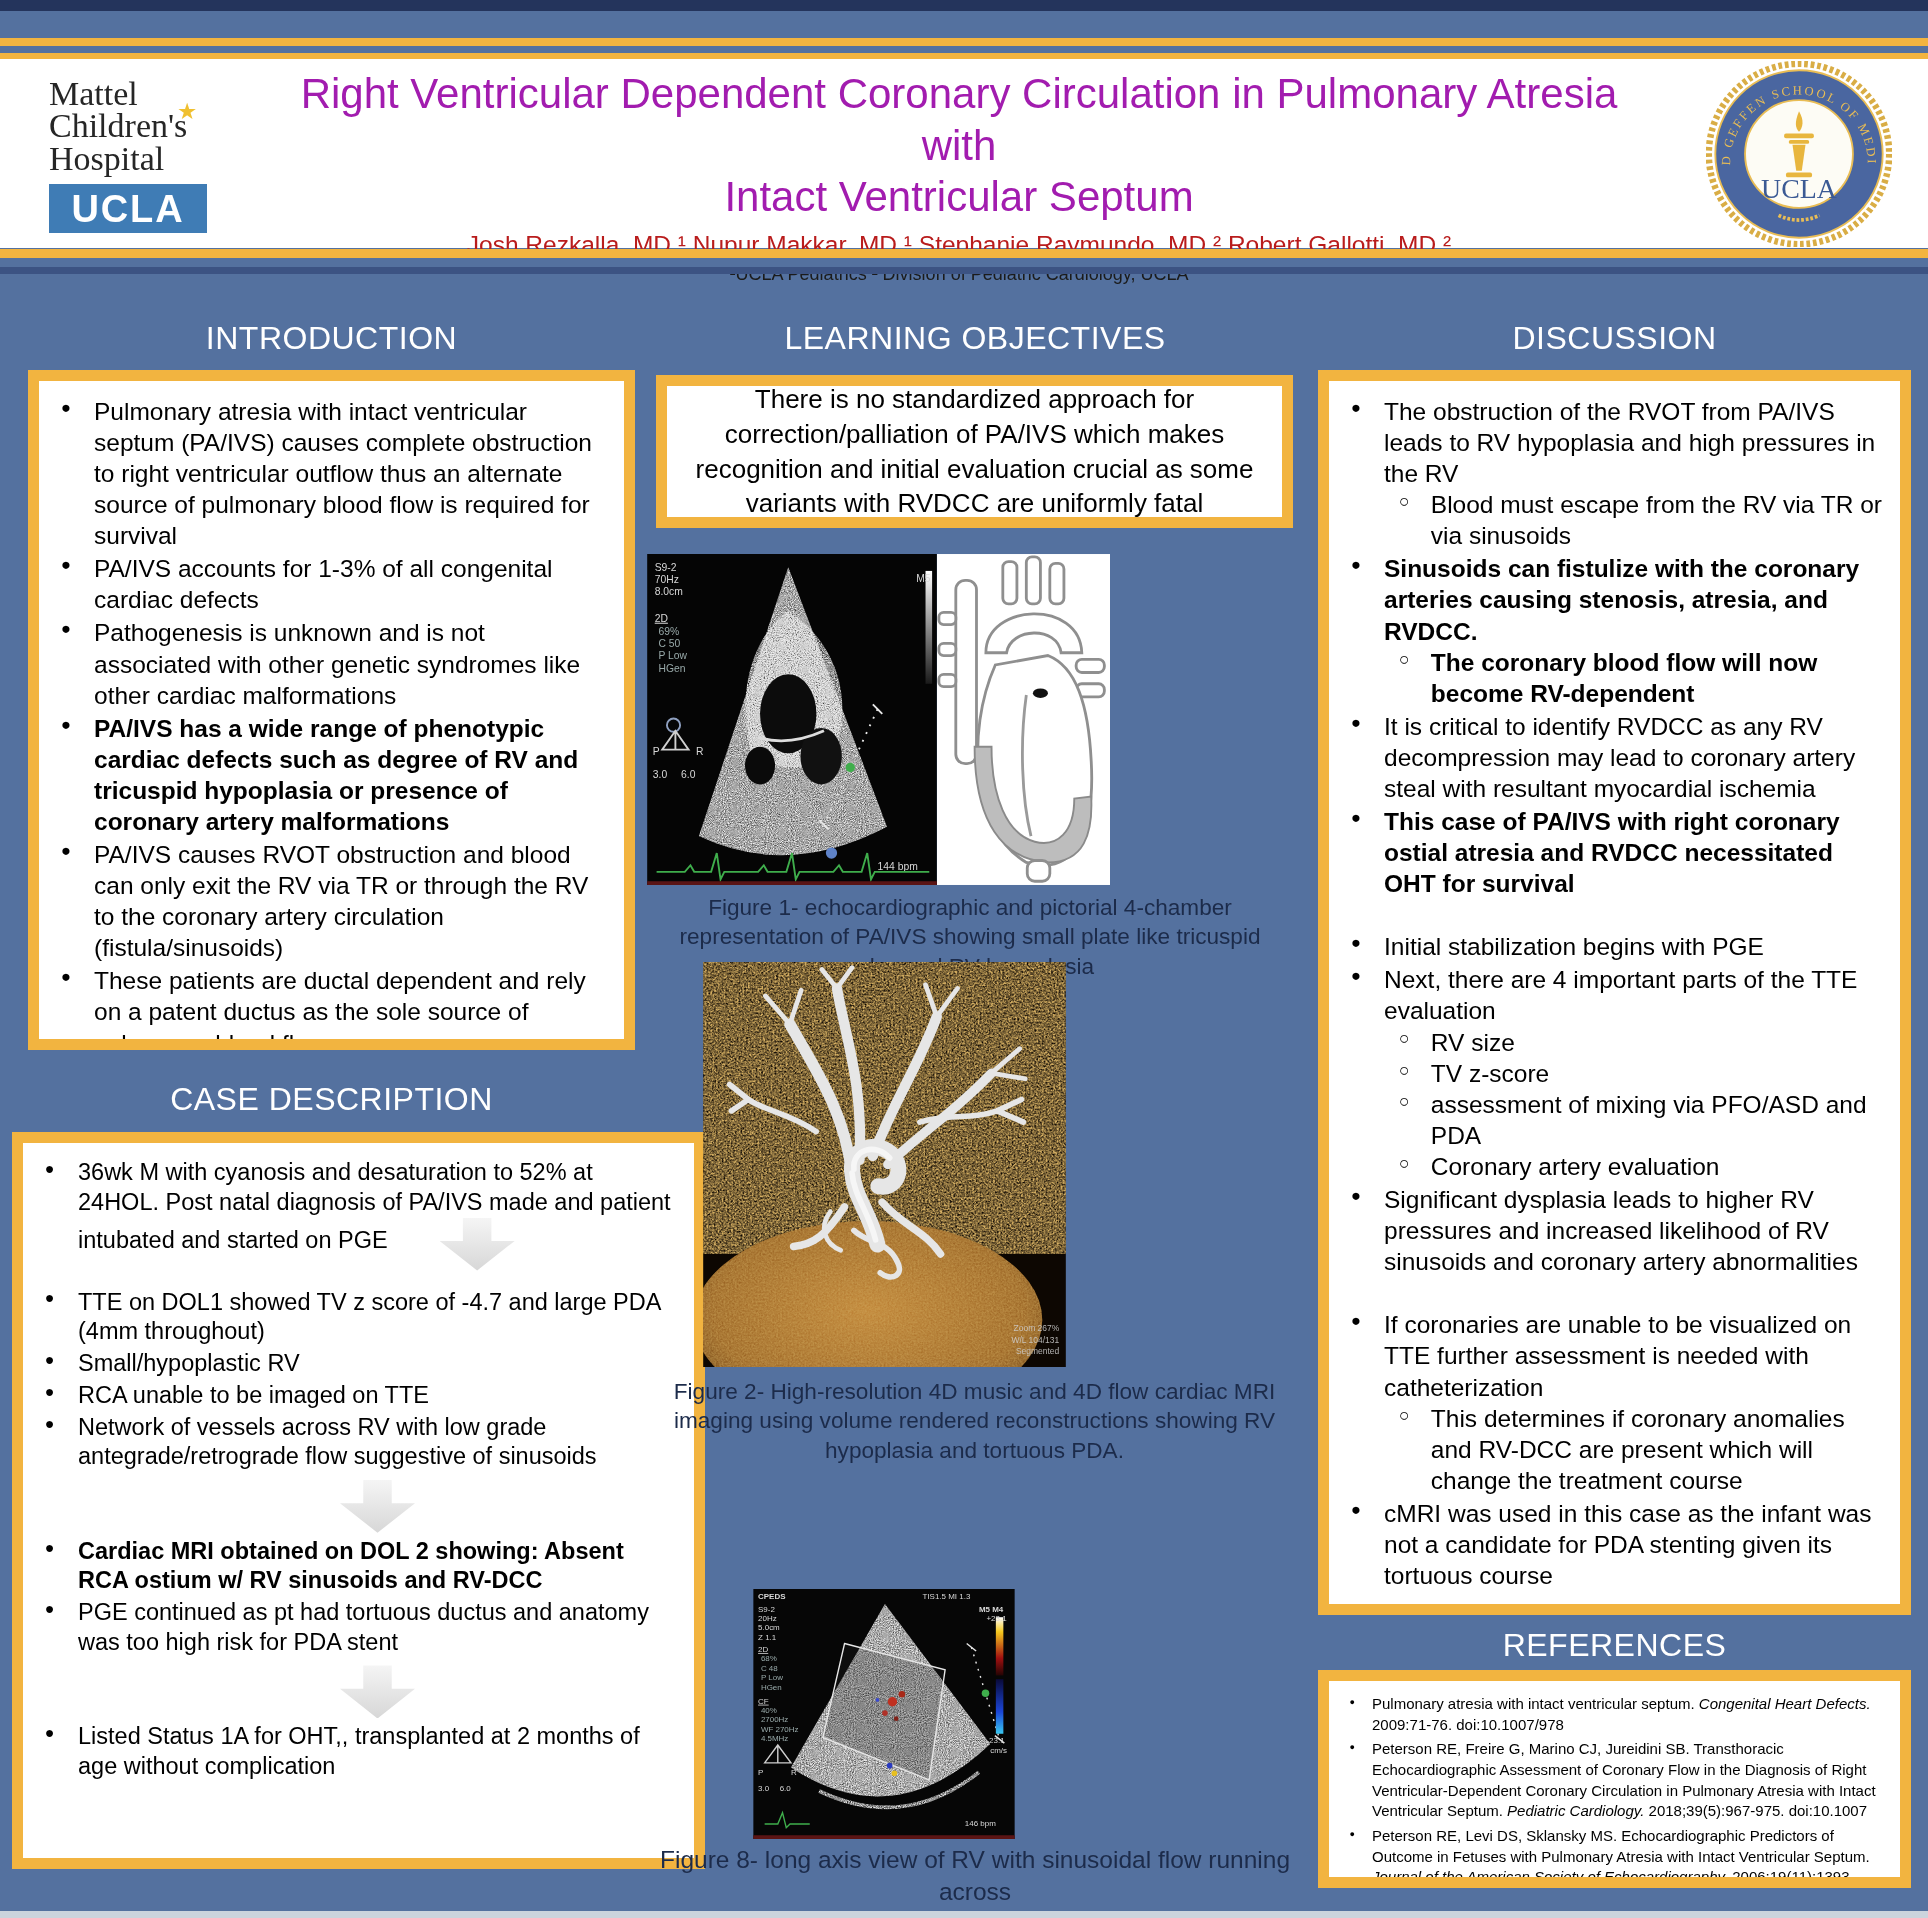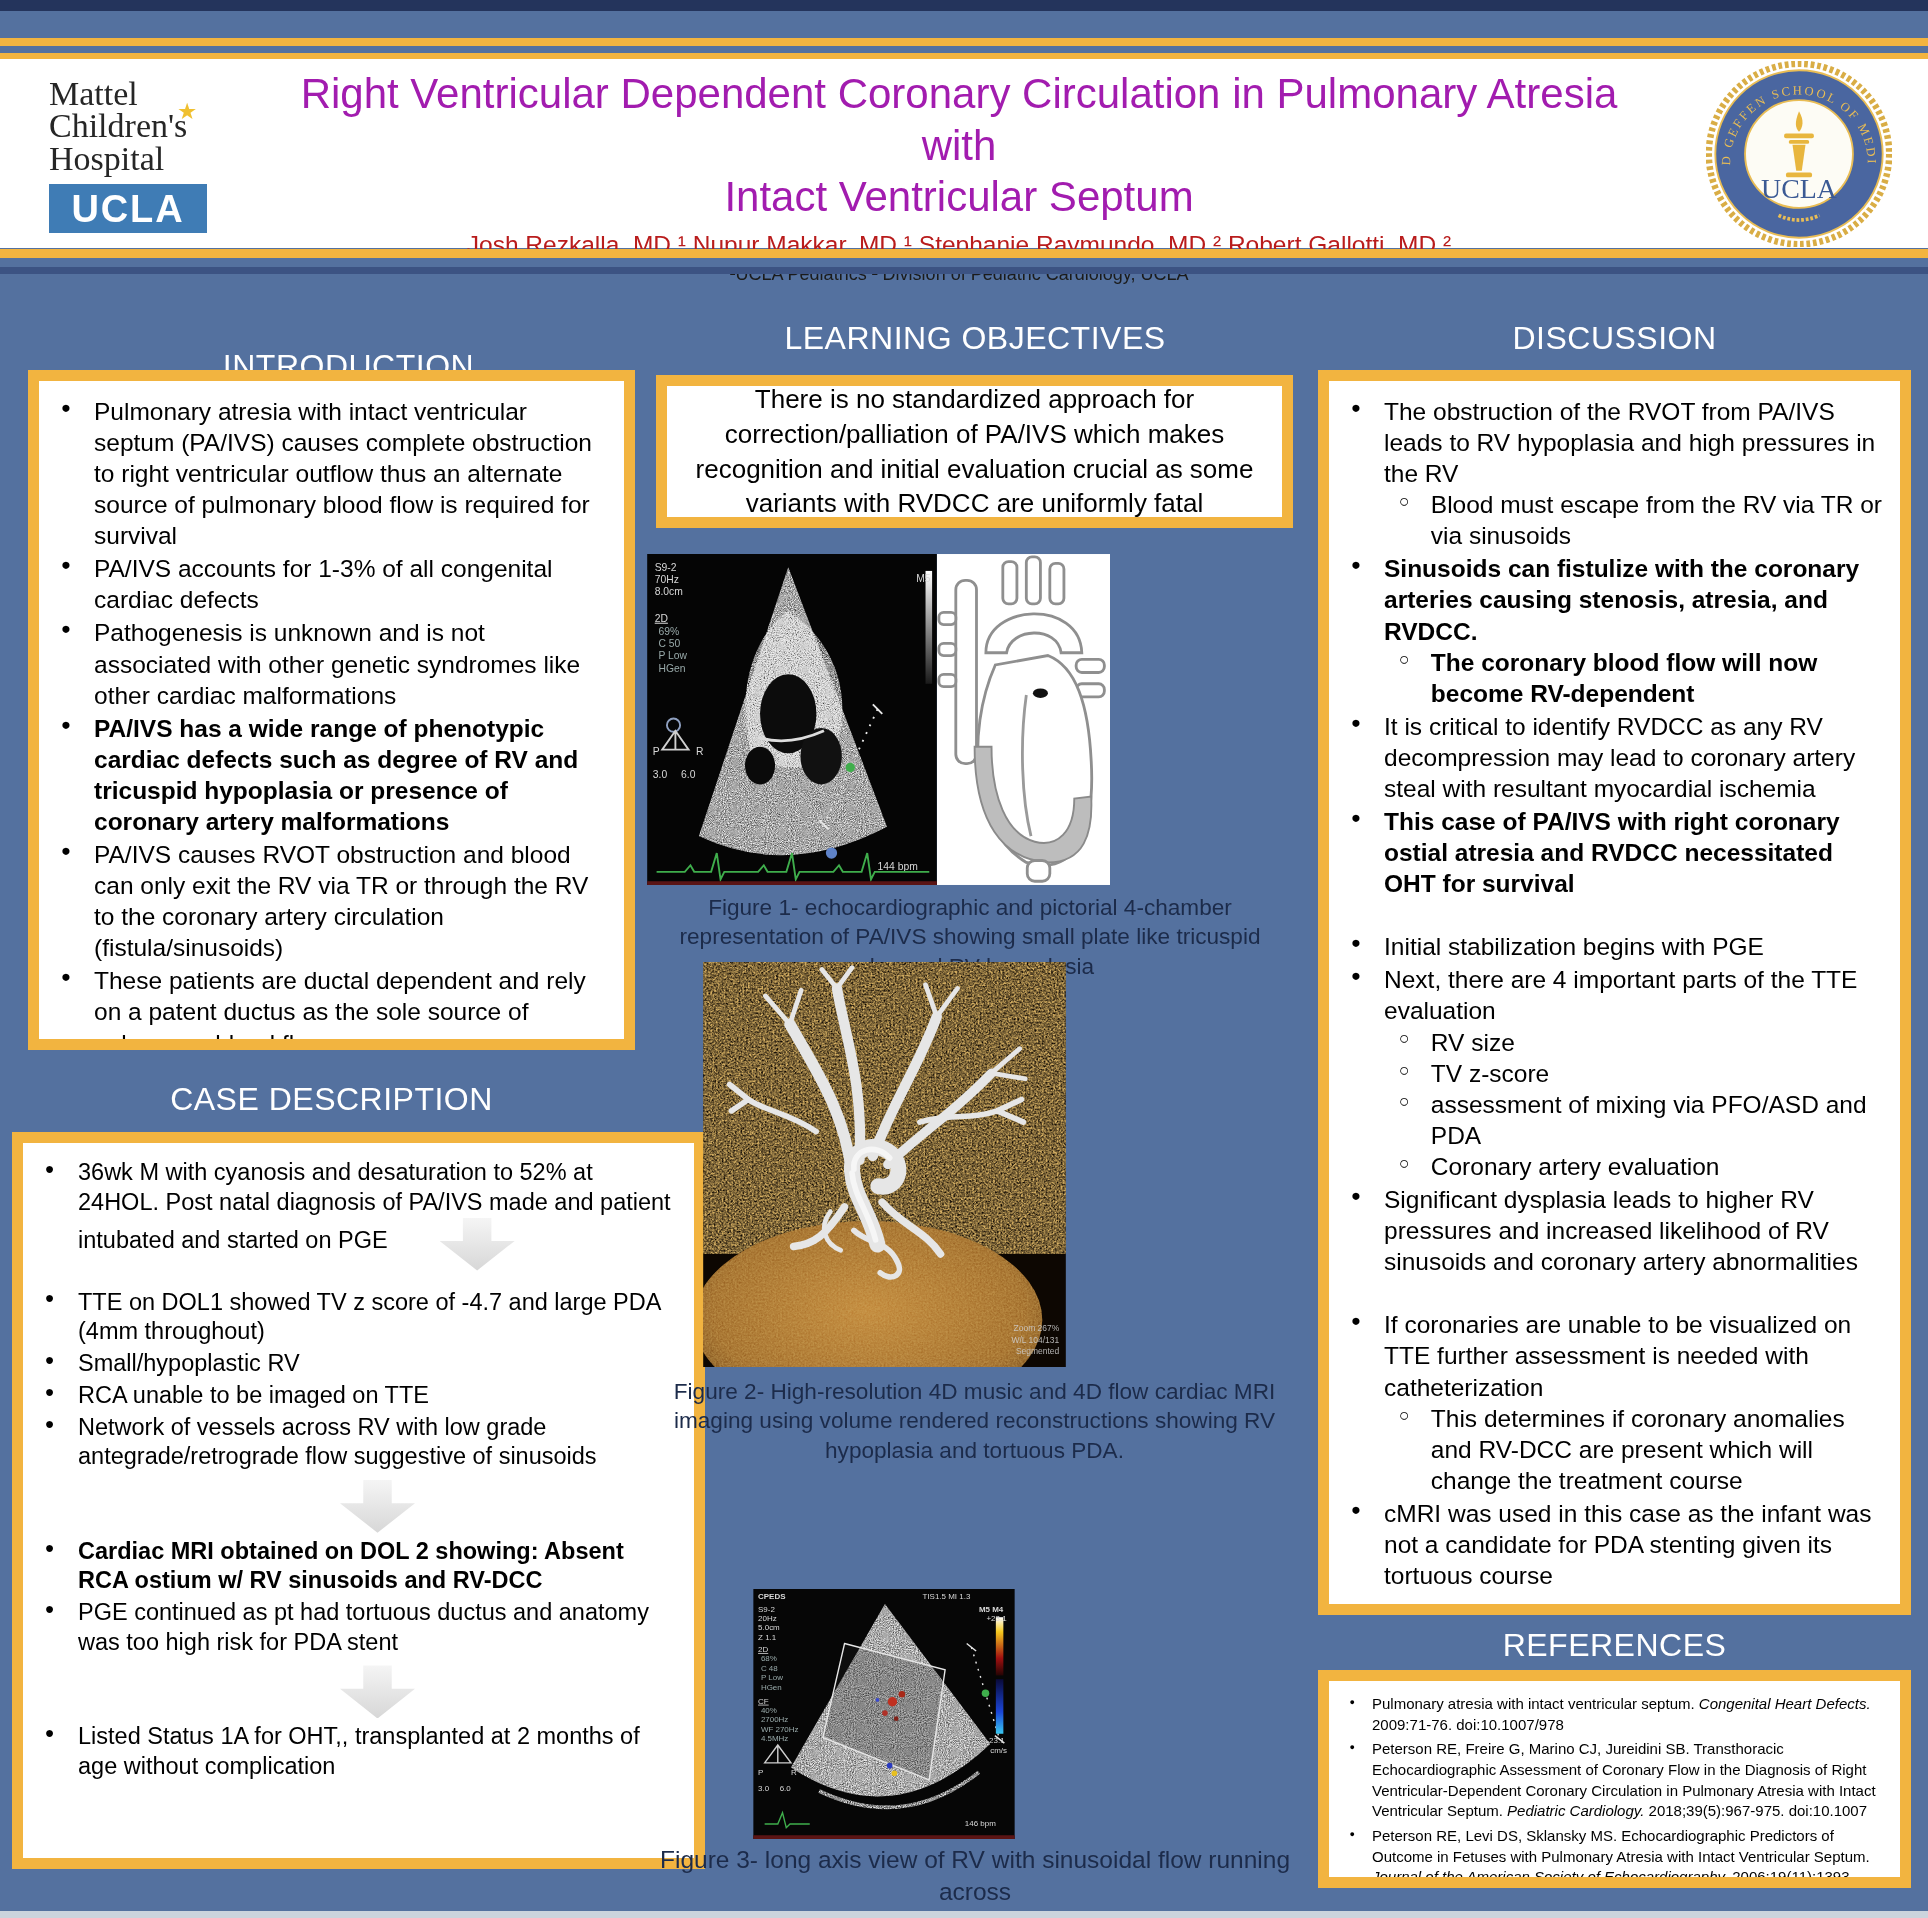--- a/index.html
+++ b/index.html
@@ -109,21 +109,21 @@
         <path d="M -7 -10 L 7 -10 L 3 18 L -3 18 Z"></path>
         <rect x="-14" y="20" width="28" height="5" rx="2"></rect>
       </g>
       <text y="47" text-anchor="middle" font-family="Liberation Serif,serif" font-size="30" fill="#3b5a94">UCLA</text>
     </svg>
   </div>
 
   <div class="strip gold g3"></div>
   <div class="strip navy-line"></div>
 
-  <div class="sec-head" style="left:45px;top:320px;width:607px;margin-top:28px;">INTRODUCTION</div>
+  <div class="sec-head" style="left:28px;top:320px;width:607px;">INTRODUCTION</div>
   <div class="box" style="left:28px;top:370px;width:607px;height:680px;">
     <ul class="bullets">
         <li><span class="txt">Pulmonary atresia with intact ventricular septum (PA/IVS) causes complete obstruction to right ventricular outflow thus an alternate source of pulmonary blood flow is required for survival</span></li>
         <li><span class="txt">PA/IVS accounts for 1-3% of all congenital cardiac defects</span></li>
         <li><span class="txt">Pathogenesis is unknown and is not associated with other genetic syndromes like other cardiac malformations</span></li>
         <li class="bold"><span class="txt">PA/IVS has a wide range of phenotypic cardiac defects such as degree of RV and tricuspid hypoplasia or presence of coronary artery malformations</span></li>
         <li><span class="txt">PA/IVS causes RVOT obstruction and blood can only exit the RV via TR or through the RV to the coronary artery circulation (fistula/sinusoids)</span></li>
         <li><span class="txt">These patients are ductal dependent and rely on a patent ductus as the sole source of pulmonary blood flow</span></li>
       </ul>
   </div>
@@ -336,21 +336,21 @@
         <text x="248" y="34">+23.1</text>
         <text x="248" y="164">-23.1</text>
         <text x="252" y="174">cm/s</text>
         <text x="225" y="252">146 bpm</text>
       </g>
       <path d="M12 185 L26 166 L40 185 Z M26 166 L26 185" fill="none" stroke="#cfcfcf" stroke-width="1.5"></path>
       <polyline points="12,250 26,250 31,238 35,254 39,250 60,250" fill="none" stroke="#3fae4c" stroke-width="1.5"></polyline>
       <rect x="0" y="262" width="278" height="4" fill="#5a1414"></rect>
     </svg>
   </div>
-  <div class="caption" style="left:650px;top:1844px;width:650px;font-size:24.5px;">Figure 3- long axis view of RV with sinusoidal flow running across</div>
+  <div class="caption" style="left:650px;top:1844px;width:650px;font-size:24.5px;">Figure 8- long axis view of RV with sinusoidal flow running across</div>
 
   <div class="sec-head" style="left:1318px;top:320px;width:593px;">DISCUSSION</div>
   <div class="box" style="left:1318px;top:370px;width:593px;height:1245px;">
     <ul class="bullets">
         <li><span class="txt">The obstruction of the RVOT from PA/IVS leads to RV hypoplasia and high pressures in the RV</span><ul class="subs">
             <li>Blood must escape from the RV via TR or via sinusoids</li>
           </ul></li>
         <li class="bold"><span class="txt">Sinusoids can fistulize with the coronary arteries causing stenosis, atresia, and RVDCC.</span><ul class="subs">
             <li class="bold">The coronary blood flow will now become RV-dependent</li>
           </ul></li>

